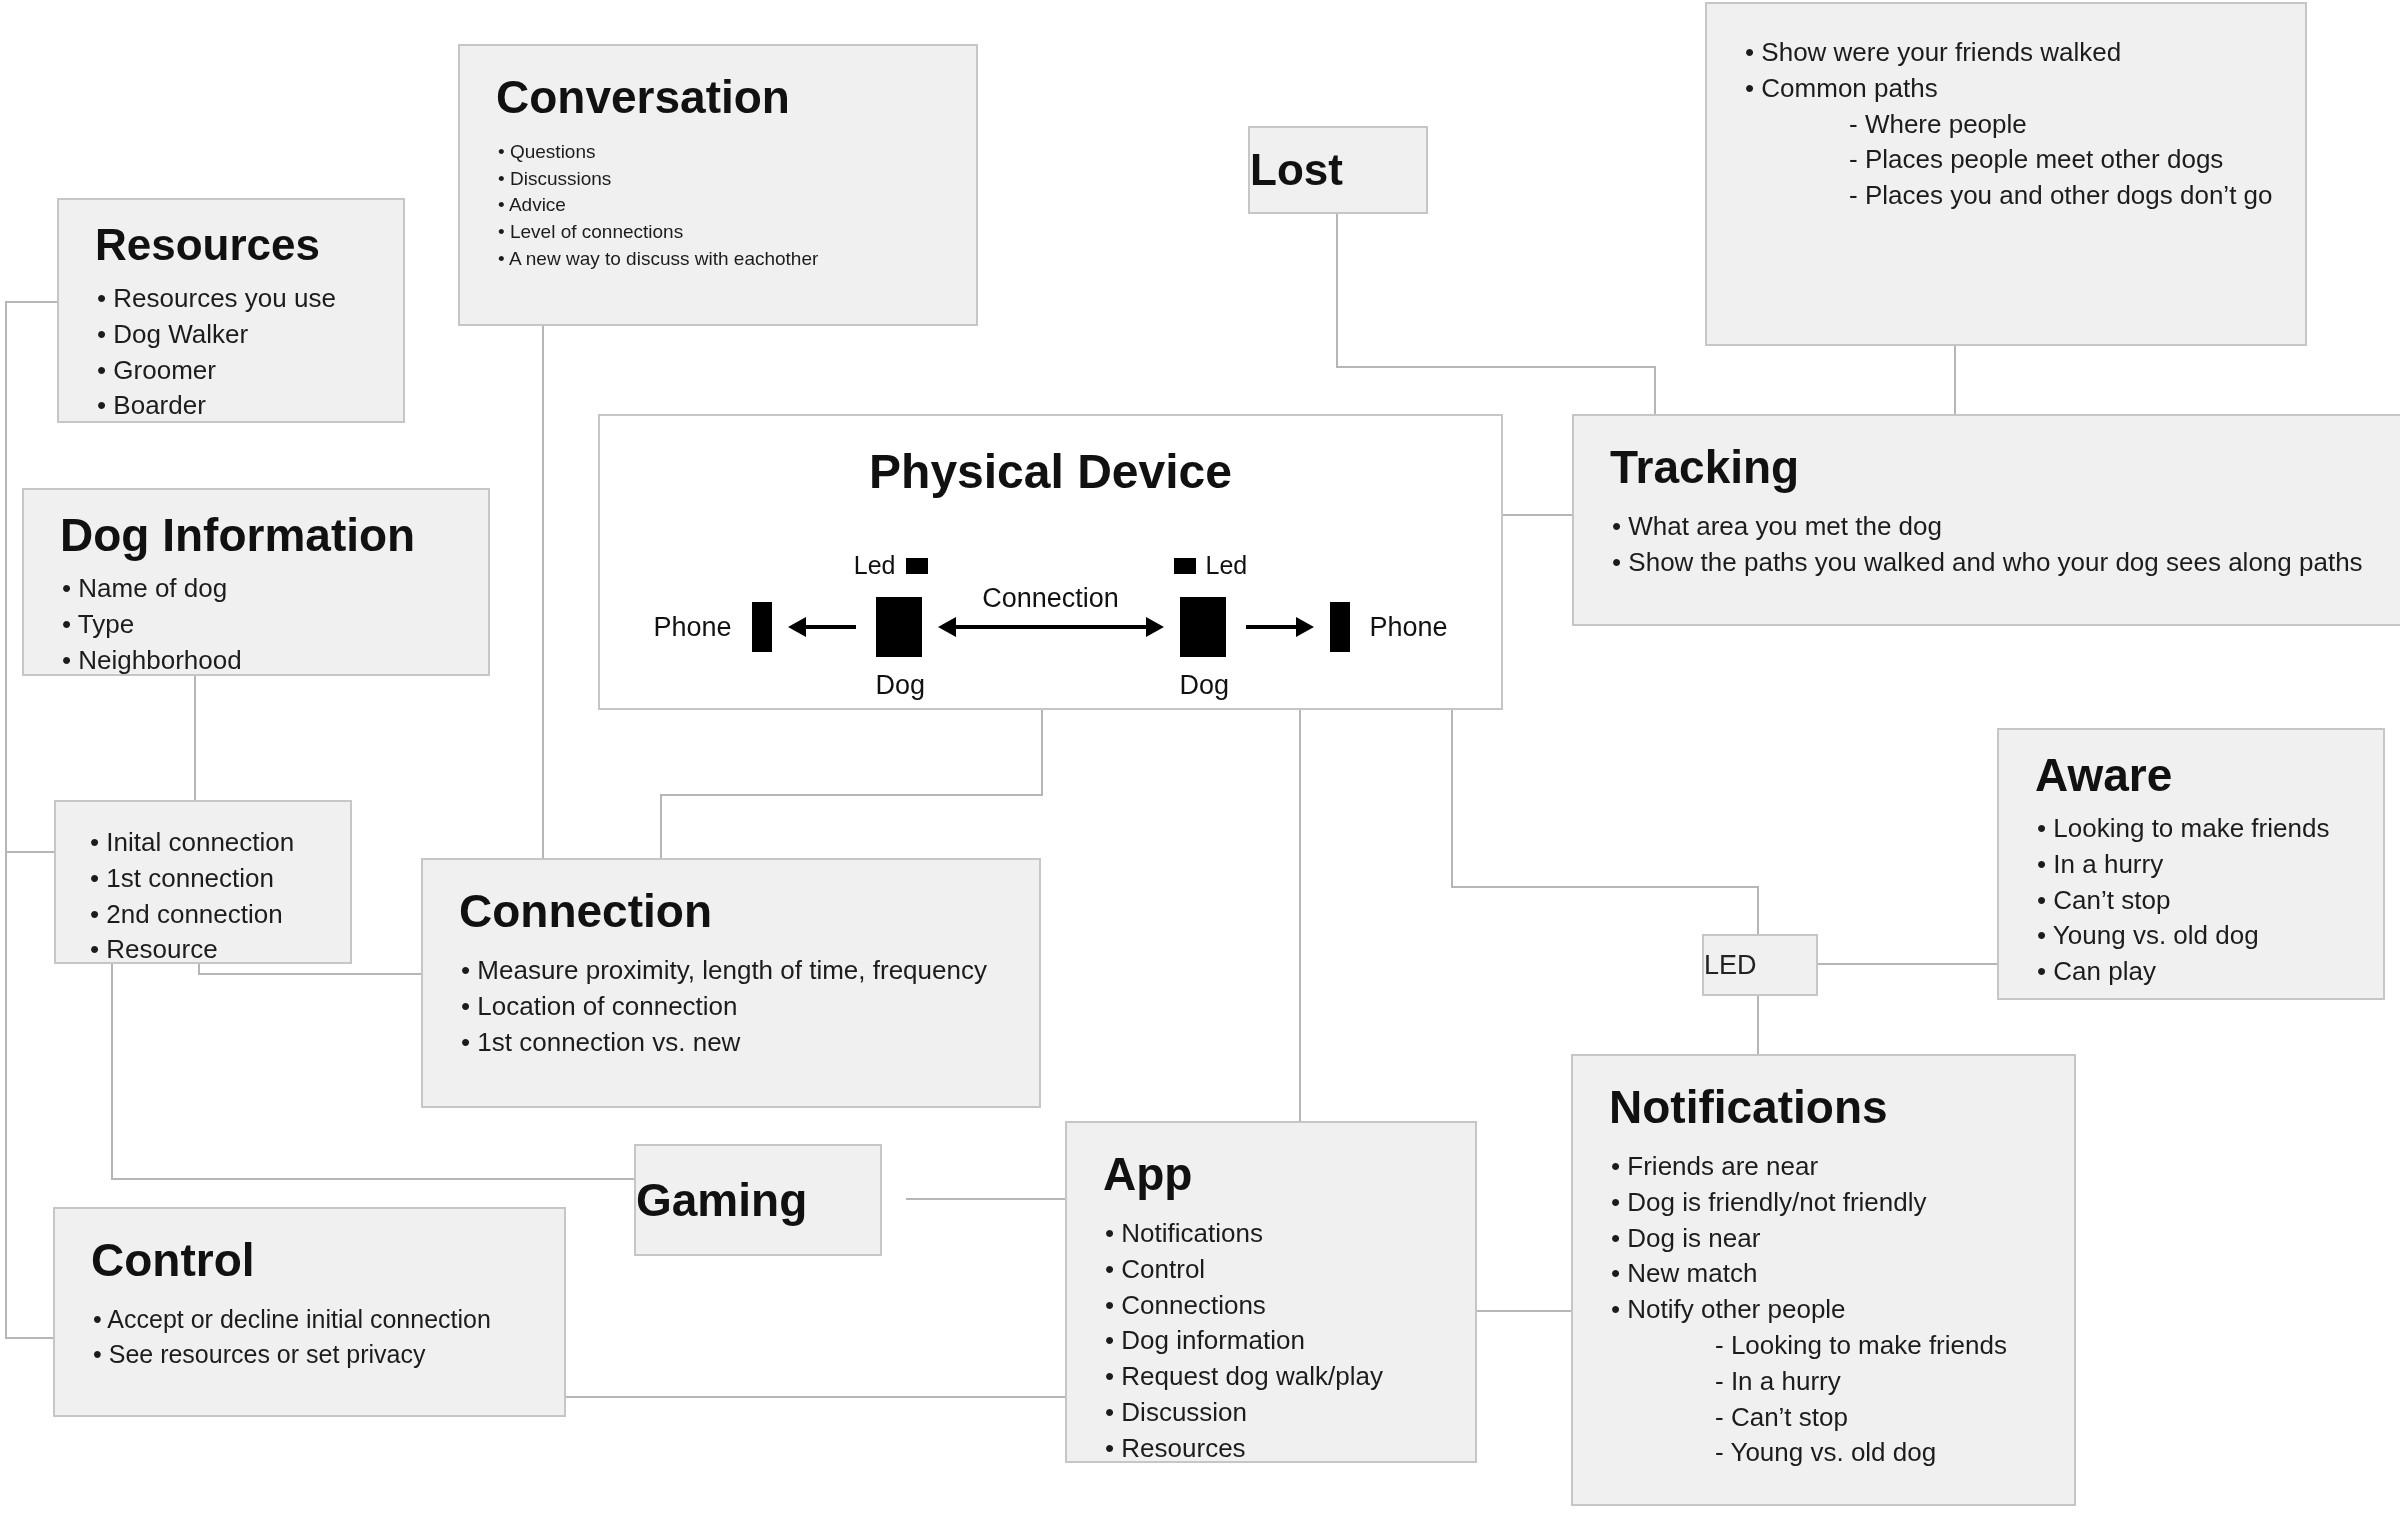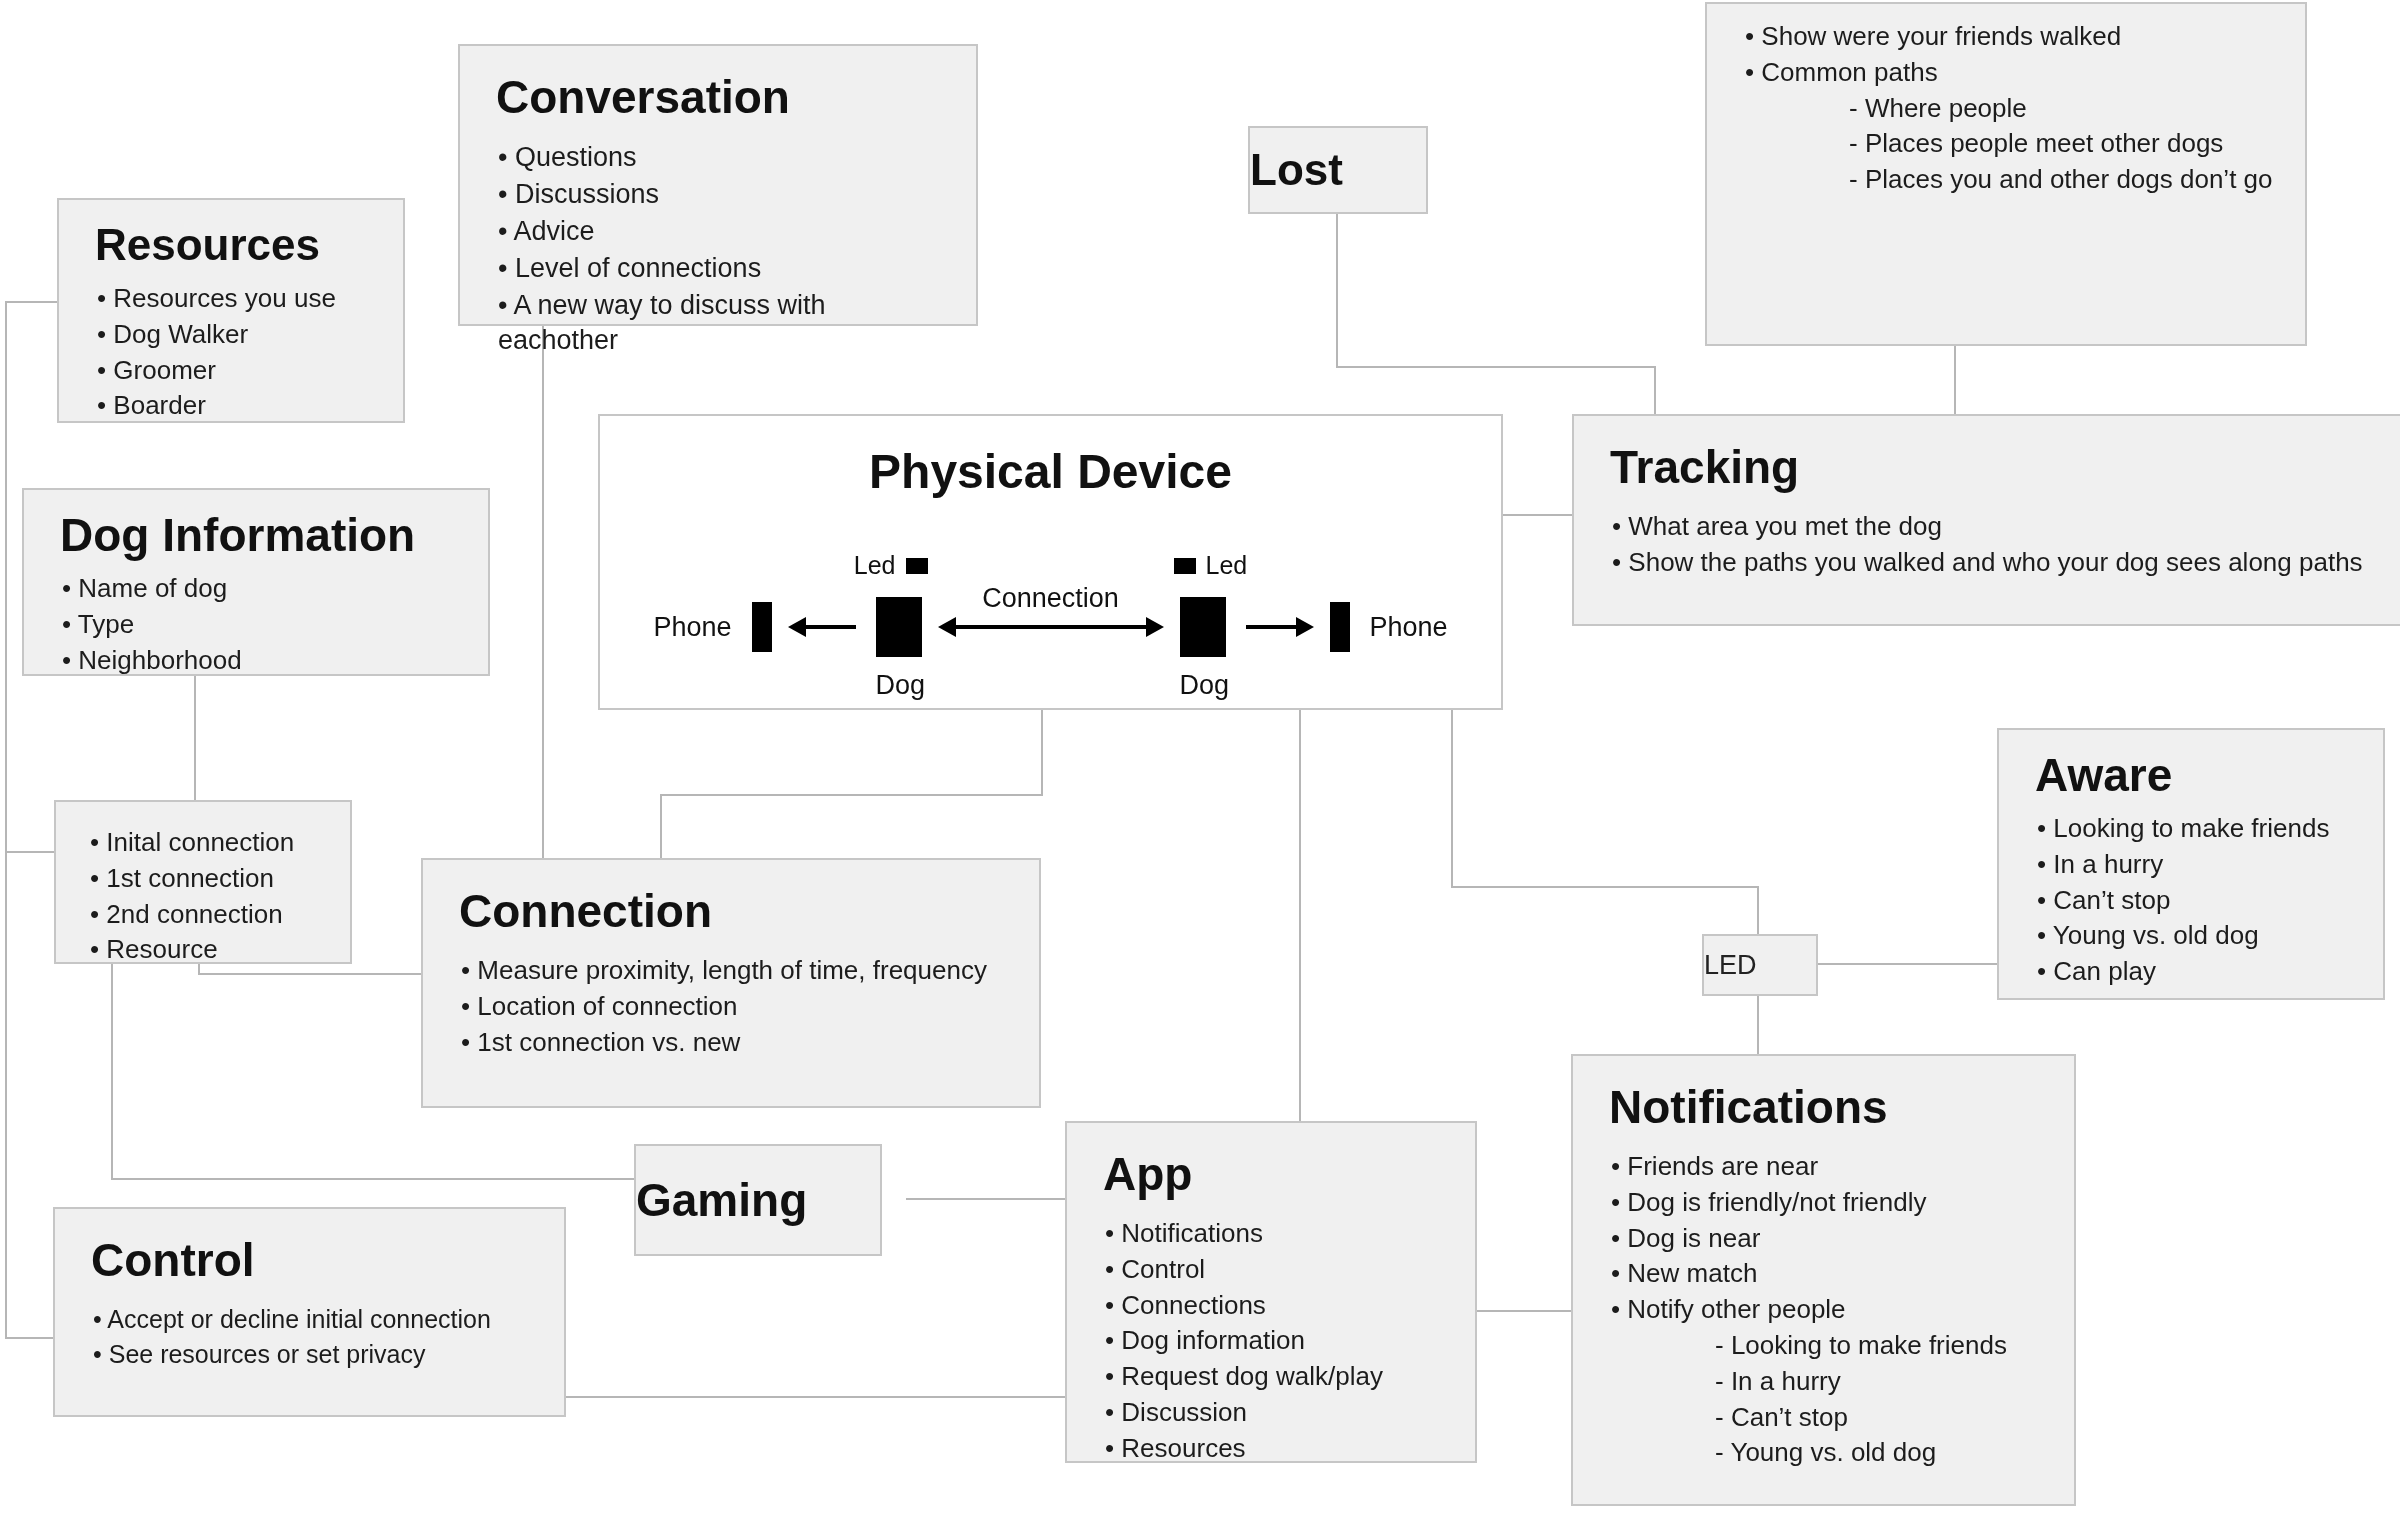--- a/index.html
+++ b/index.html
@@ -115,35 +115,35 @@
     <ul class="blist" style="margin-top:12px">
         <li class="main">Resources you use</li>
         <li class="main">Dog Walker</li>
         <li class="main">Groomer</li>
         <li class="main">Boarder</li>
       </ul>
   </div>
 
   <div class="box" style="left:458px;top:44px;width:520px;height:282px">
     <div class="btitle">Conversation</div>
-    <ul class="blist" style="font-size:27px">
+    <ul class="blist" style="font-size:19px">
         <li class="main">Questions</li>
         <li class="main">Discussions</li>
         <li class="main">Advice</li>
         <li class="main">Level of connections</li>
         <li class="main">A new way to discuss with eachother</li>
       </ul>
   </div>
 
   <div class="box center" style="left:1248px;top:126px;width:180px;height:88px">
     <div class="btitle" style="font-size:44px">Lost</div>
   </div>
 
   <div class="box" style="left:1705px;top:2px;width:602px;height:344px">
-    <ul class="blist" style="margin-top:16px">
+    <ul class="blist" style="margin-top:32px">
         <li class="main">Show were your friends walked</li>
         <li class="main">Common paths</li>
         <li class="sub">Where people</li>
         <li class="sub">Places people meet other dogs</li>
         <li class="sub">Places you and other dogs don’t go</li>
       </ul>
   </div>
 
   <div class="box white" style="left:598px;top:414px;width:905px;height:296px">
     <div class="pd-title">Physical Device</div>

